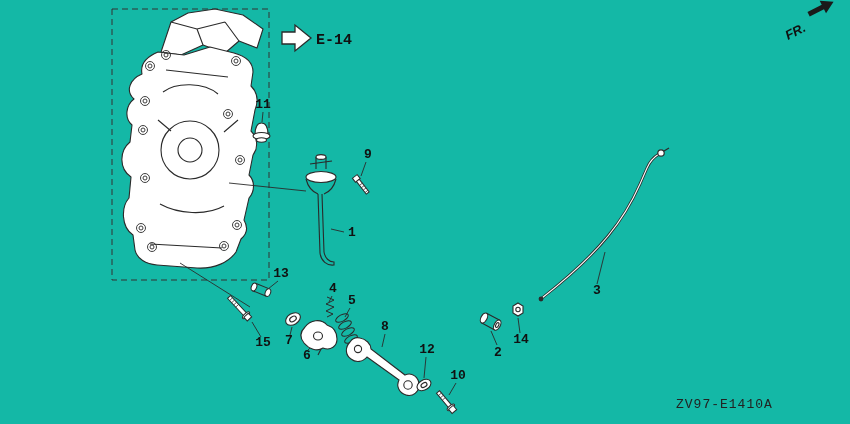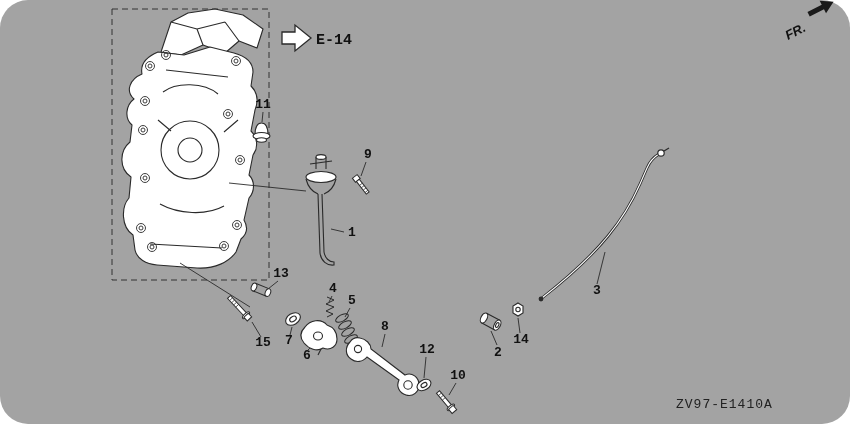--- a/index.html
+++ b/index.html
@@ -1,21 +1,21 @@
 <!DOCTYPE html>
 <html><head>
 <meta charset="utf-8">
 <style>
   html,body{margin:0;padding:0;}
   body{
     width:850px;height:424px;overflow:hidden;
     background:#ffffff;
     font-family:"Liberation Mono", monospace;
   }
-  .stage{position:relative;width:850px;height:424px;background:#a3a3a3;border-radius:28px;}
+  .stage{position:relative;width:850px;height:424px;background:#14b8a6;}
   svg{display:block;}
   .part-num{
     font-family:"Liberation Mono", monospace;
     font-size:13px;font-weight:700;fill:#111;
   }
   .ref-text{
     font-family:"Liberation Mono", monospace;
     font-size:15px;font-weight:700;fill:#111;
   }
   .fr-text{

